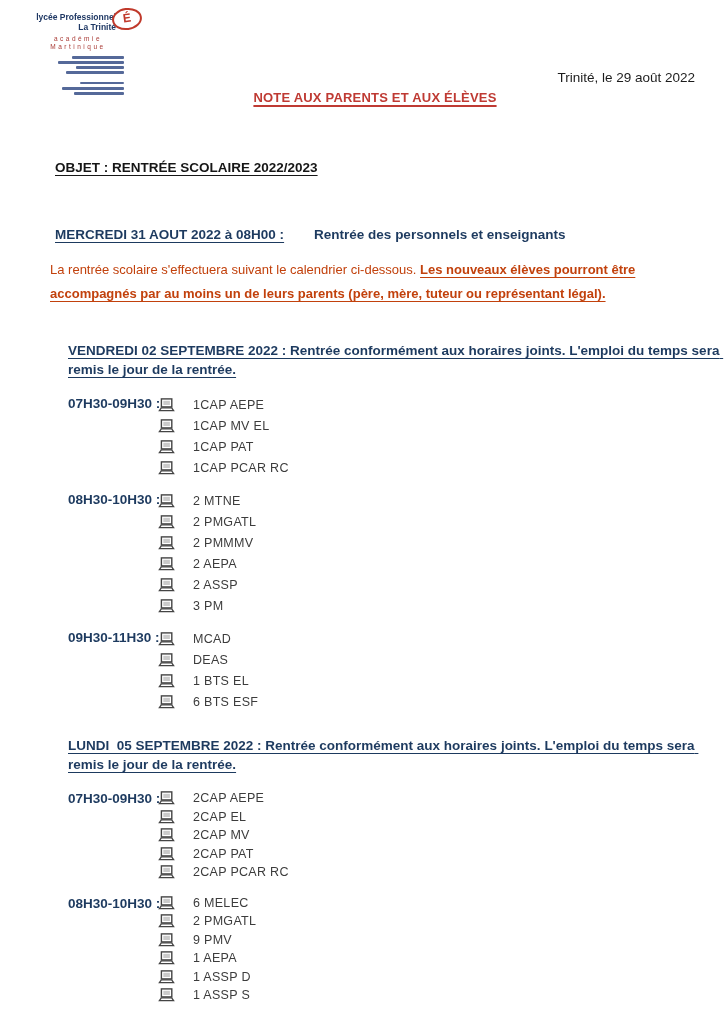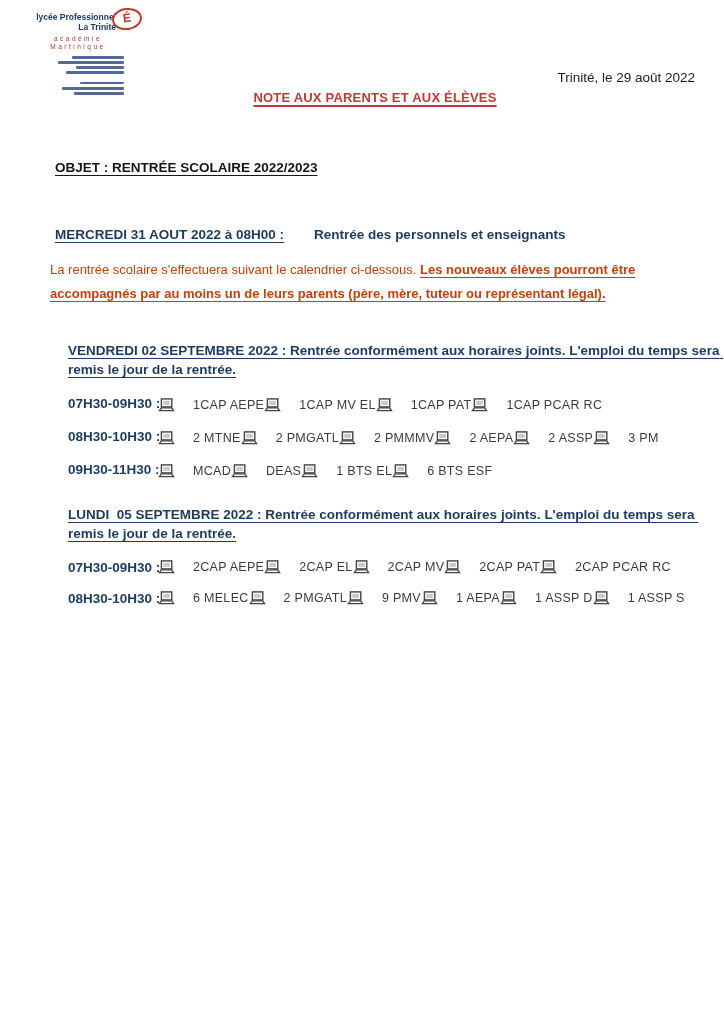--- a/index.html
+++ b/index.html
@@ -155,21 +155,21 @@
   .slot { display: flex; margin-bottom: 12px; }
   .slot-time {
     flex: none;
     width: 90px;
     font-size: 13.5px;
     font-weight: bold;
     color: #1d3a5f;
     line-height: 19px;
     white-space: nowrap;
   }
-  .slot-items { display: flex; flex-direction: row; }
+  .slot-items { display: flex; flex-direction: column; }
   .slot-row { display: flex; align-items: center; }
   .day-0 .slot-row { height: 21px; }
   .day-1 .slot-row { height: 18.5px; }
   .icon-wrap { width: 18px; display: inline-flex; align-items: center; }
   .item-label {
     margin-left: 17px;
     font-size: 12.5px;
     color: #3c3c3c;
     letter-spacing: 0.3px;
   }

